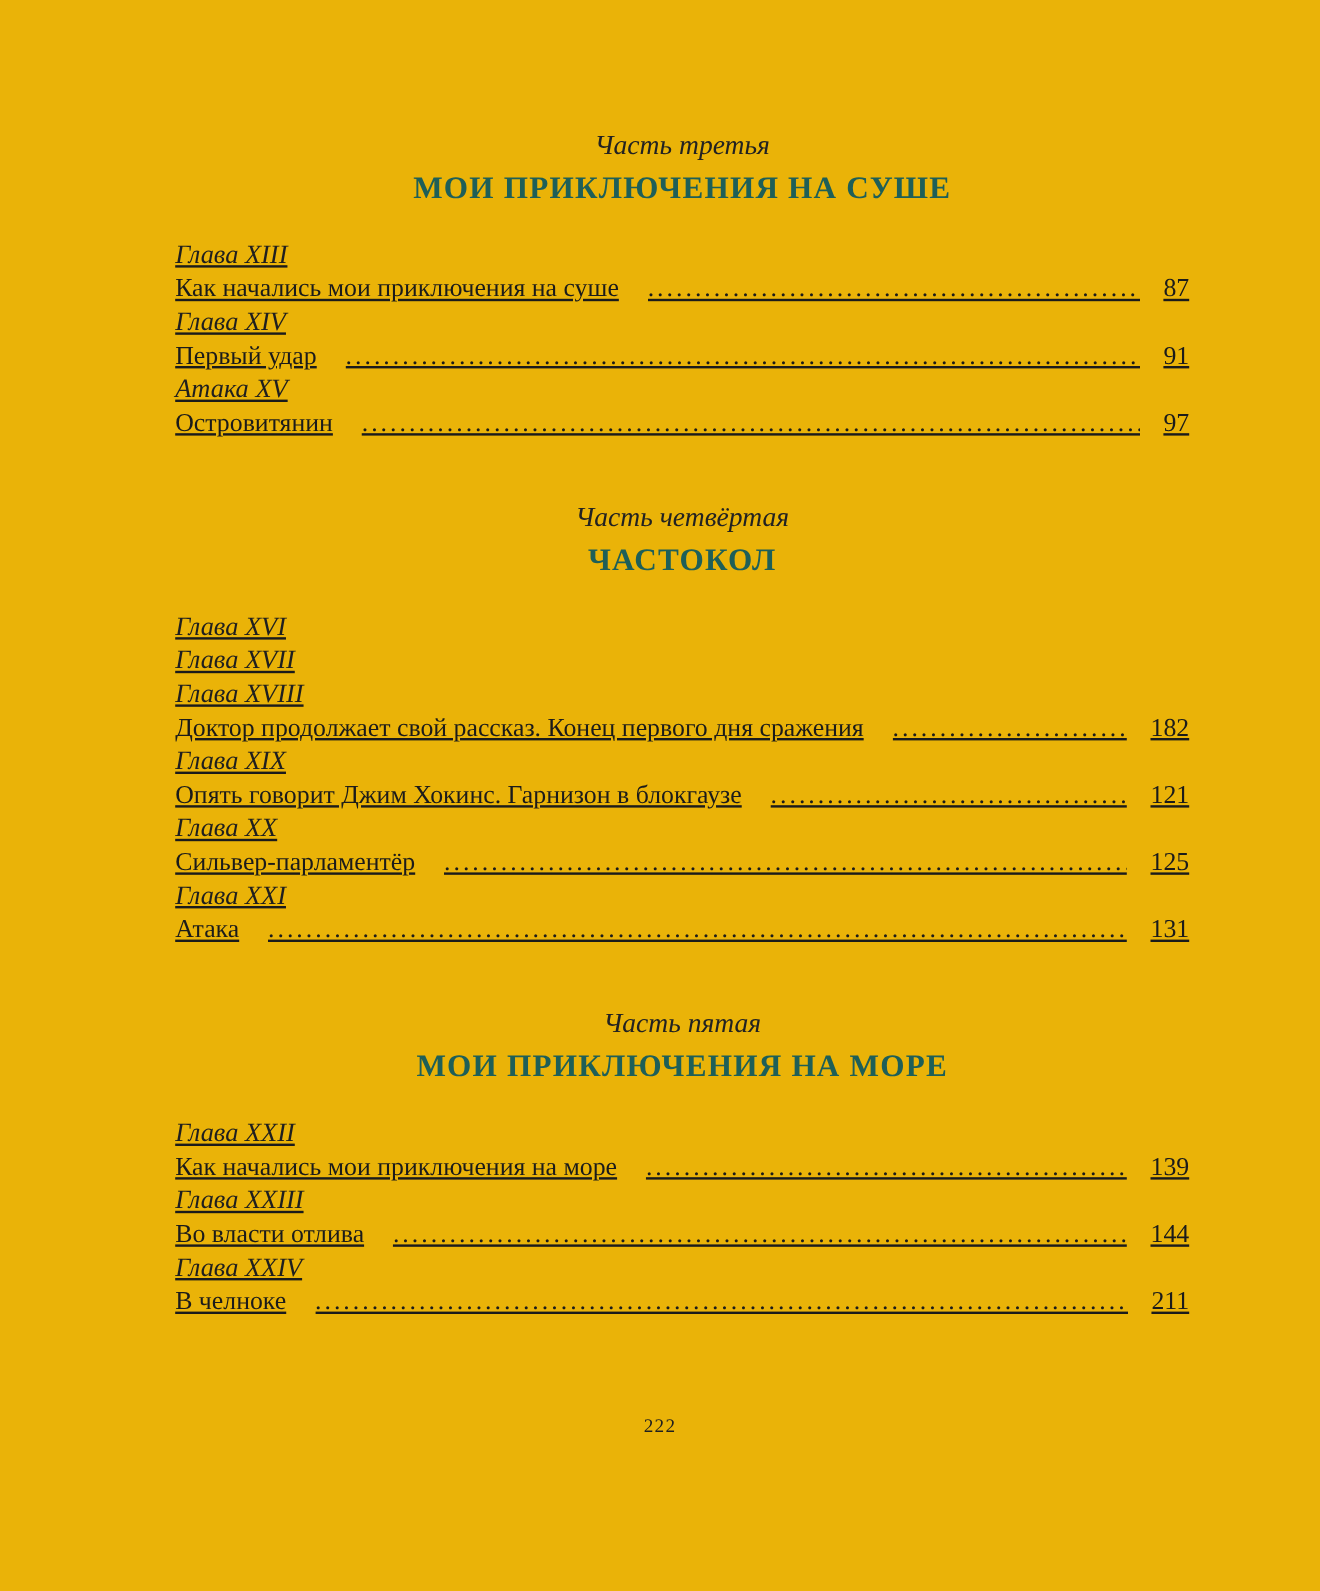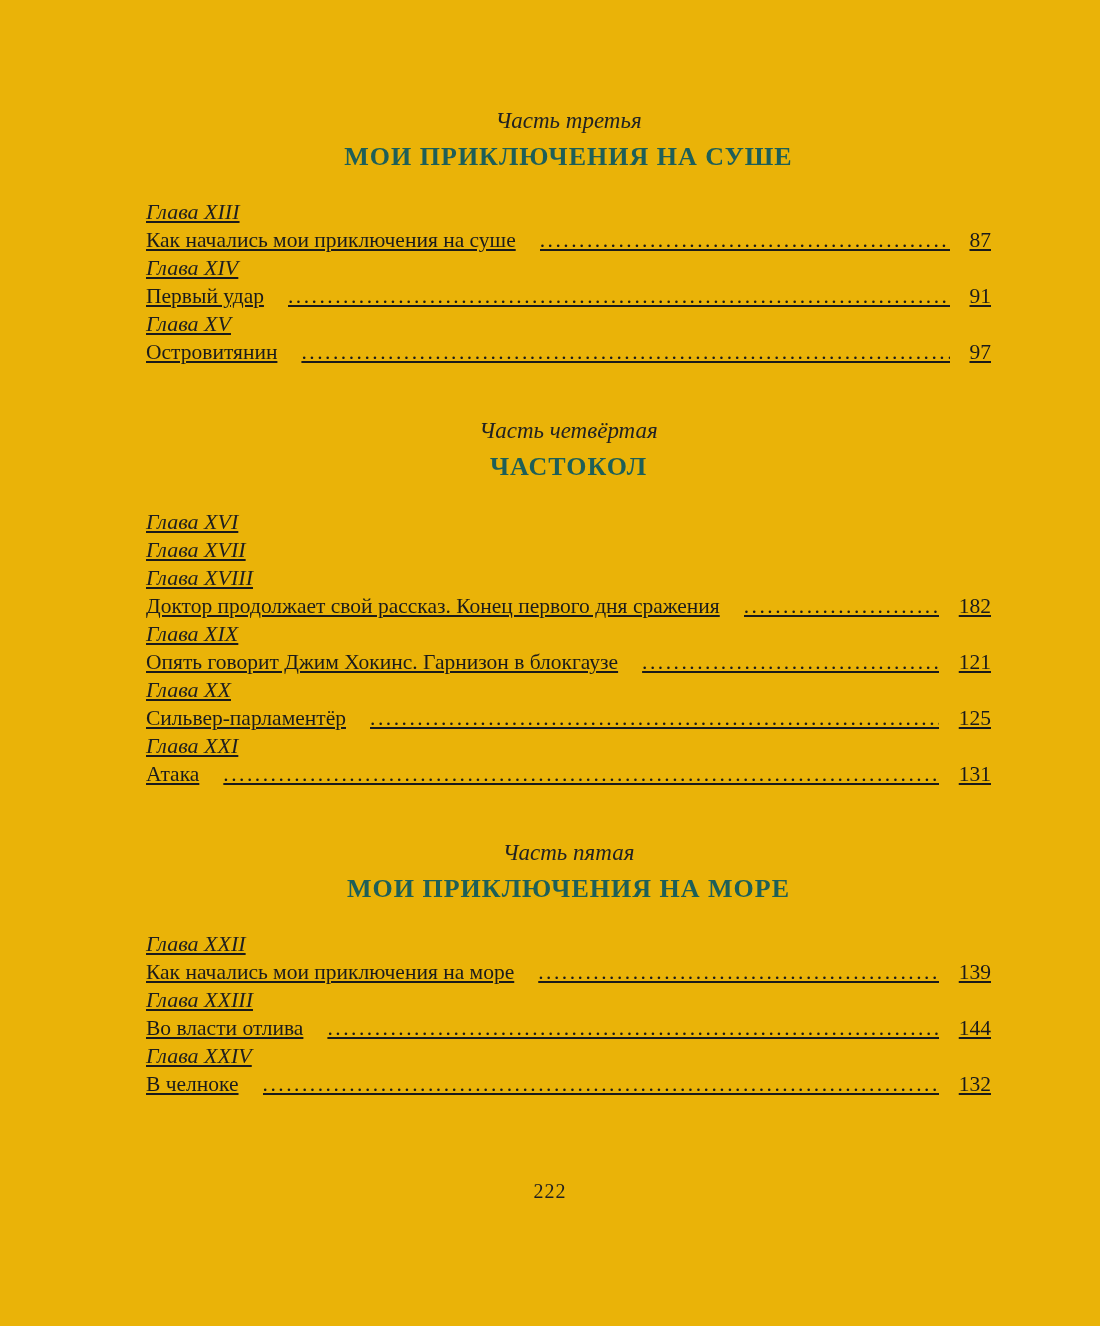--- a/index.html
+++ b/index.html
@@ -76,21 +76,21 @@
   .entry-page {
     flex: 0 0 auto;
     text-align: right;
   }
   .footer-page-number {
     position: absolute;
     left: 0;
     right: 0;
     top: 1180px;
     text-align: center;
-    font-size: 20px;
+    font-size: 16px;
     letter-spacing: 1px;
     color: #1f1f1f;
   }
 </style>
 </head>
 <body>
 
 <div class="book-page">
   <div class="toc-content">
       <section class="toc-section">
@@ -107,21 +107,21 @@
           </div>
           <div class="entry">
             <div class="chapter-label">Глава XIV</div>
             <div class="toc-line">
               <span class="entry-title">Первый удар</span>
               <span class="dot-leader"></span>
               <span class="entry-page">91</span>
             </div>
           </div>
           <div class="entry">
-            <div class="chapter-label">Глава XV</div>
+            <div class="chapter-label">Атака XV</div>
             <div class="toc-line">
               <span class="entry-title">Островитянин</span>
               <span class="dot-leader"></span>
               <span class="entry-page">97</span>
             </div>
           </div>
         </div>
       </section>
       <section class="toc-section">
         <div class="part-label">Часть четвёртая</div>
@@ -185,20 +185,20 @@
               <span class="entry-title">Во власти отлива</span>
               <span class="dot-leader"></span>
               <span class="entry-page">144</span>
             </div>
           </div>
           <div class="entry">
             <div class="chapter-label">Глава XXIV</div>
             <div class="toc-line">
               <span class="entry-title">В челноке</span>
               <span class="dot-leader"></span>
-              <span class="entry-page">132</span>
+              <span class="entry-page">211</span>
             </div>
           </div>
         </div>
       </section>
     </div>
   <div class="footer-page-number">222</div>
 </div>
 
 </body></html>

